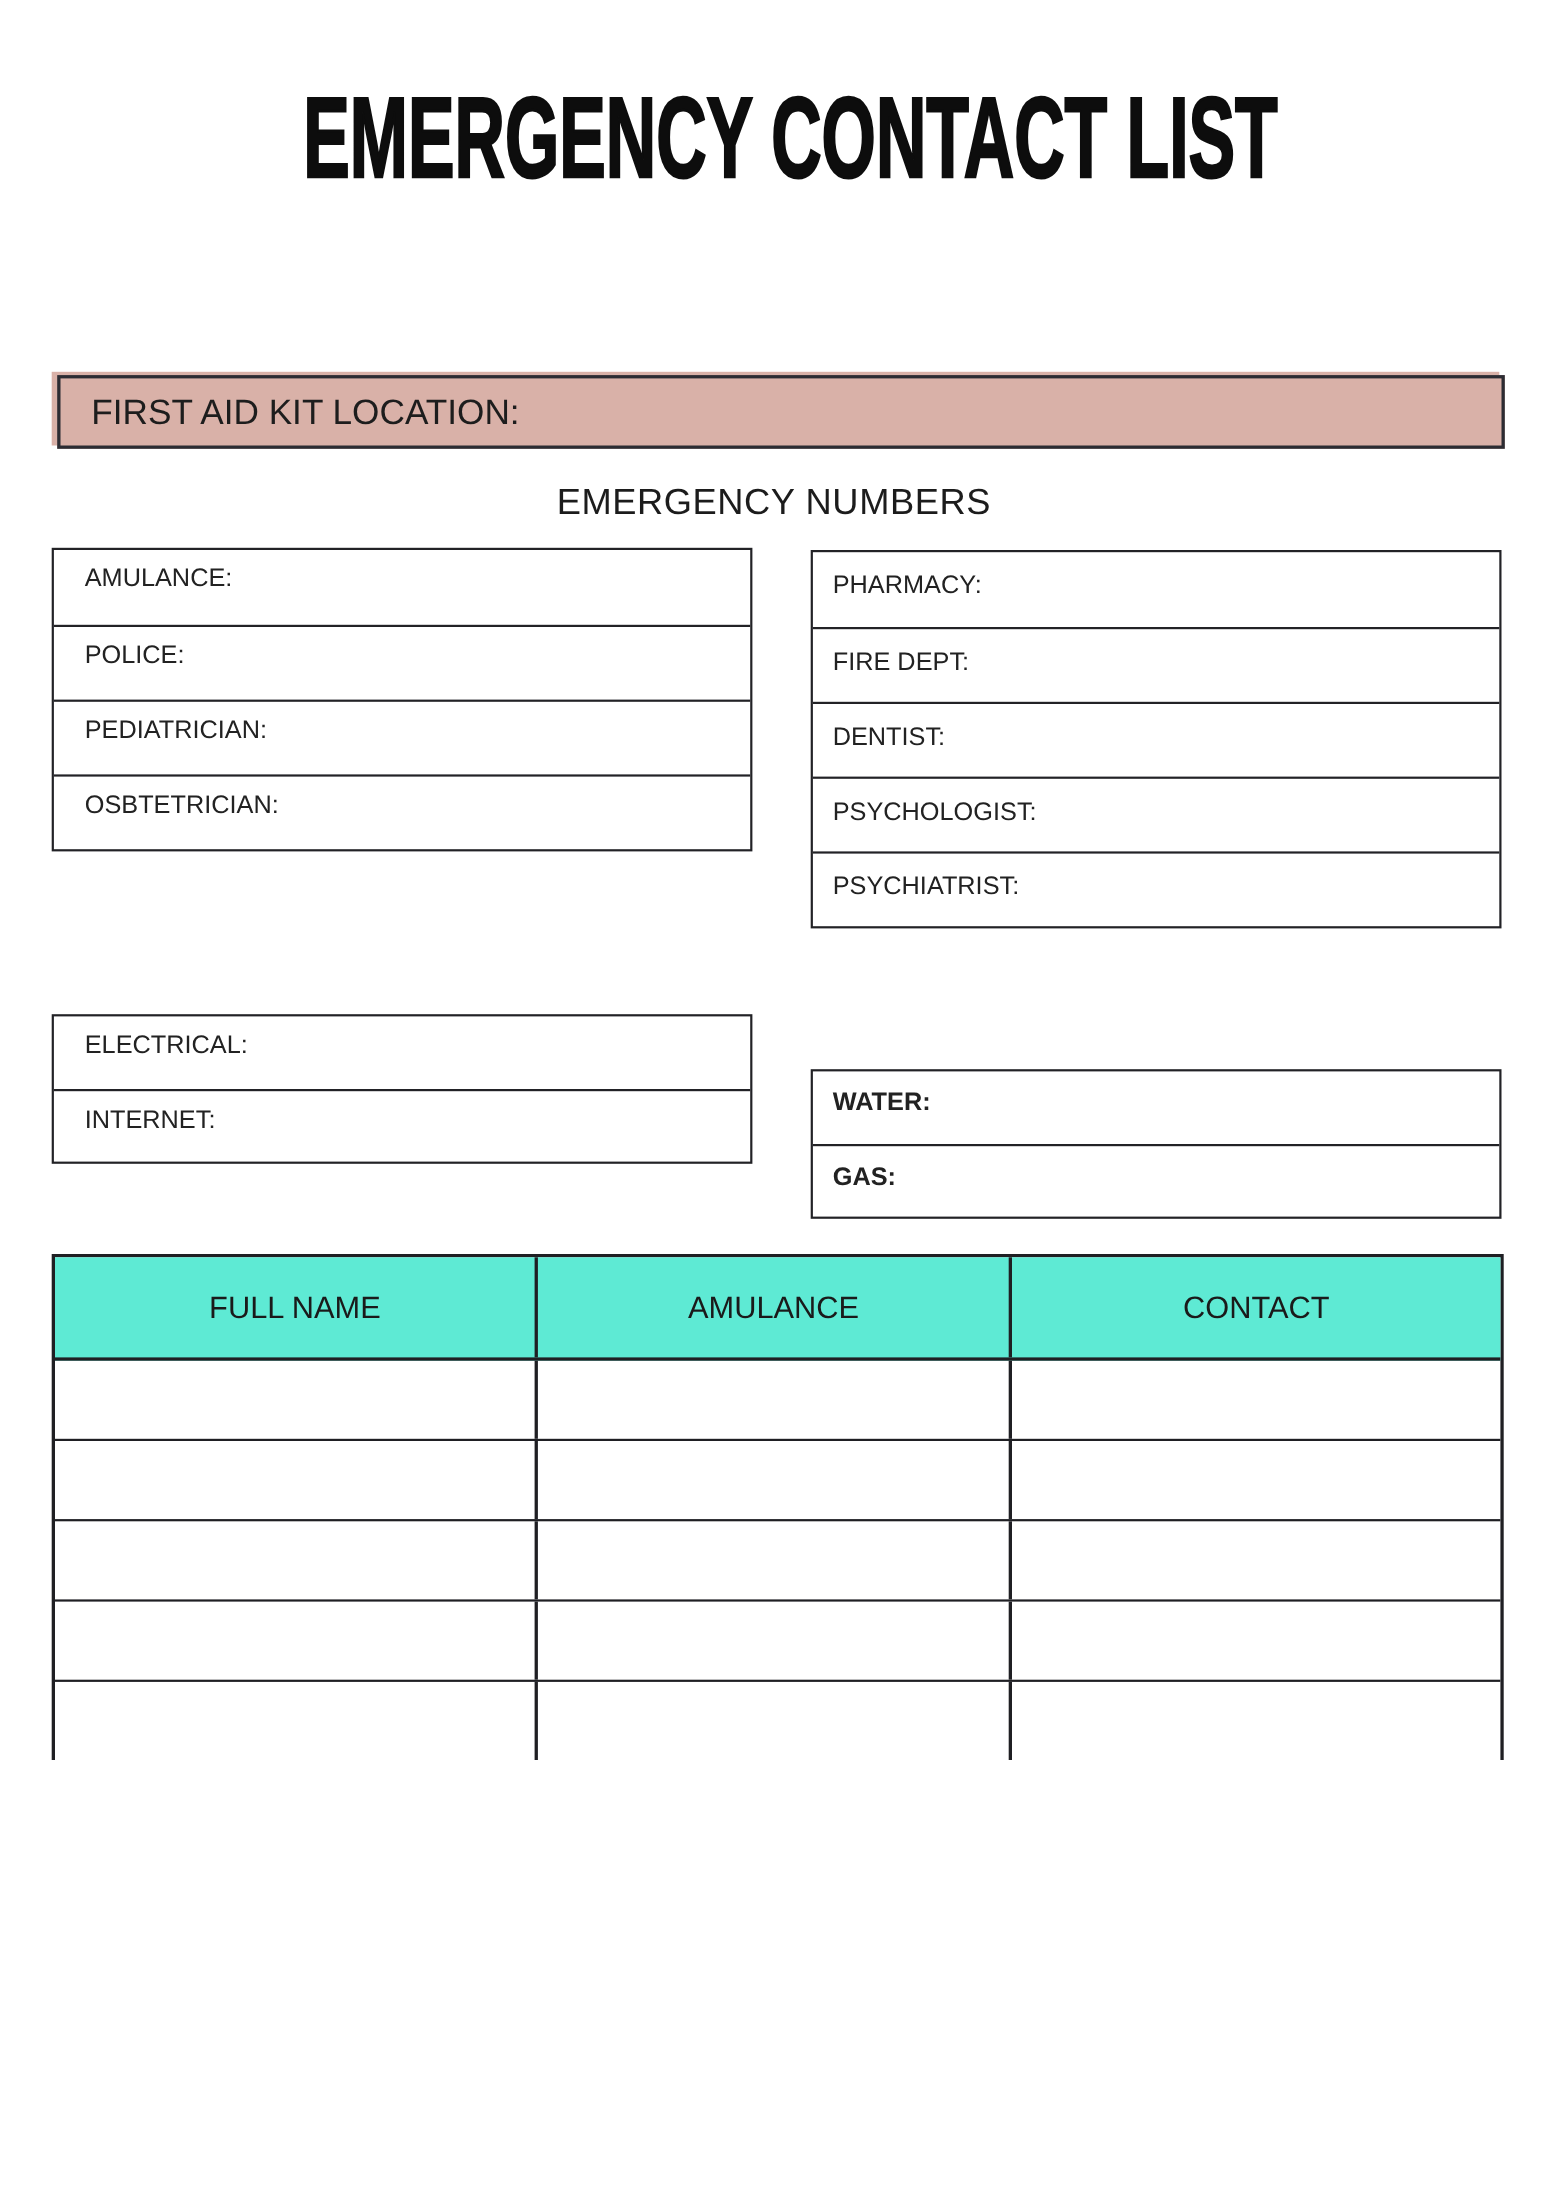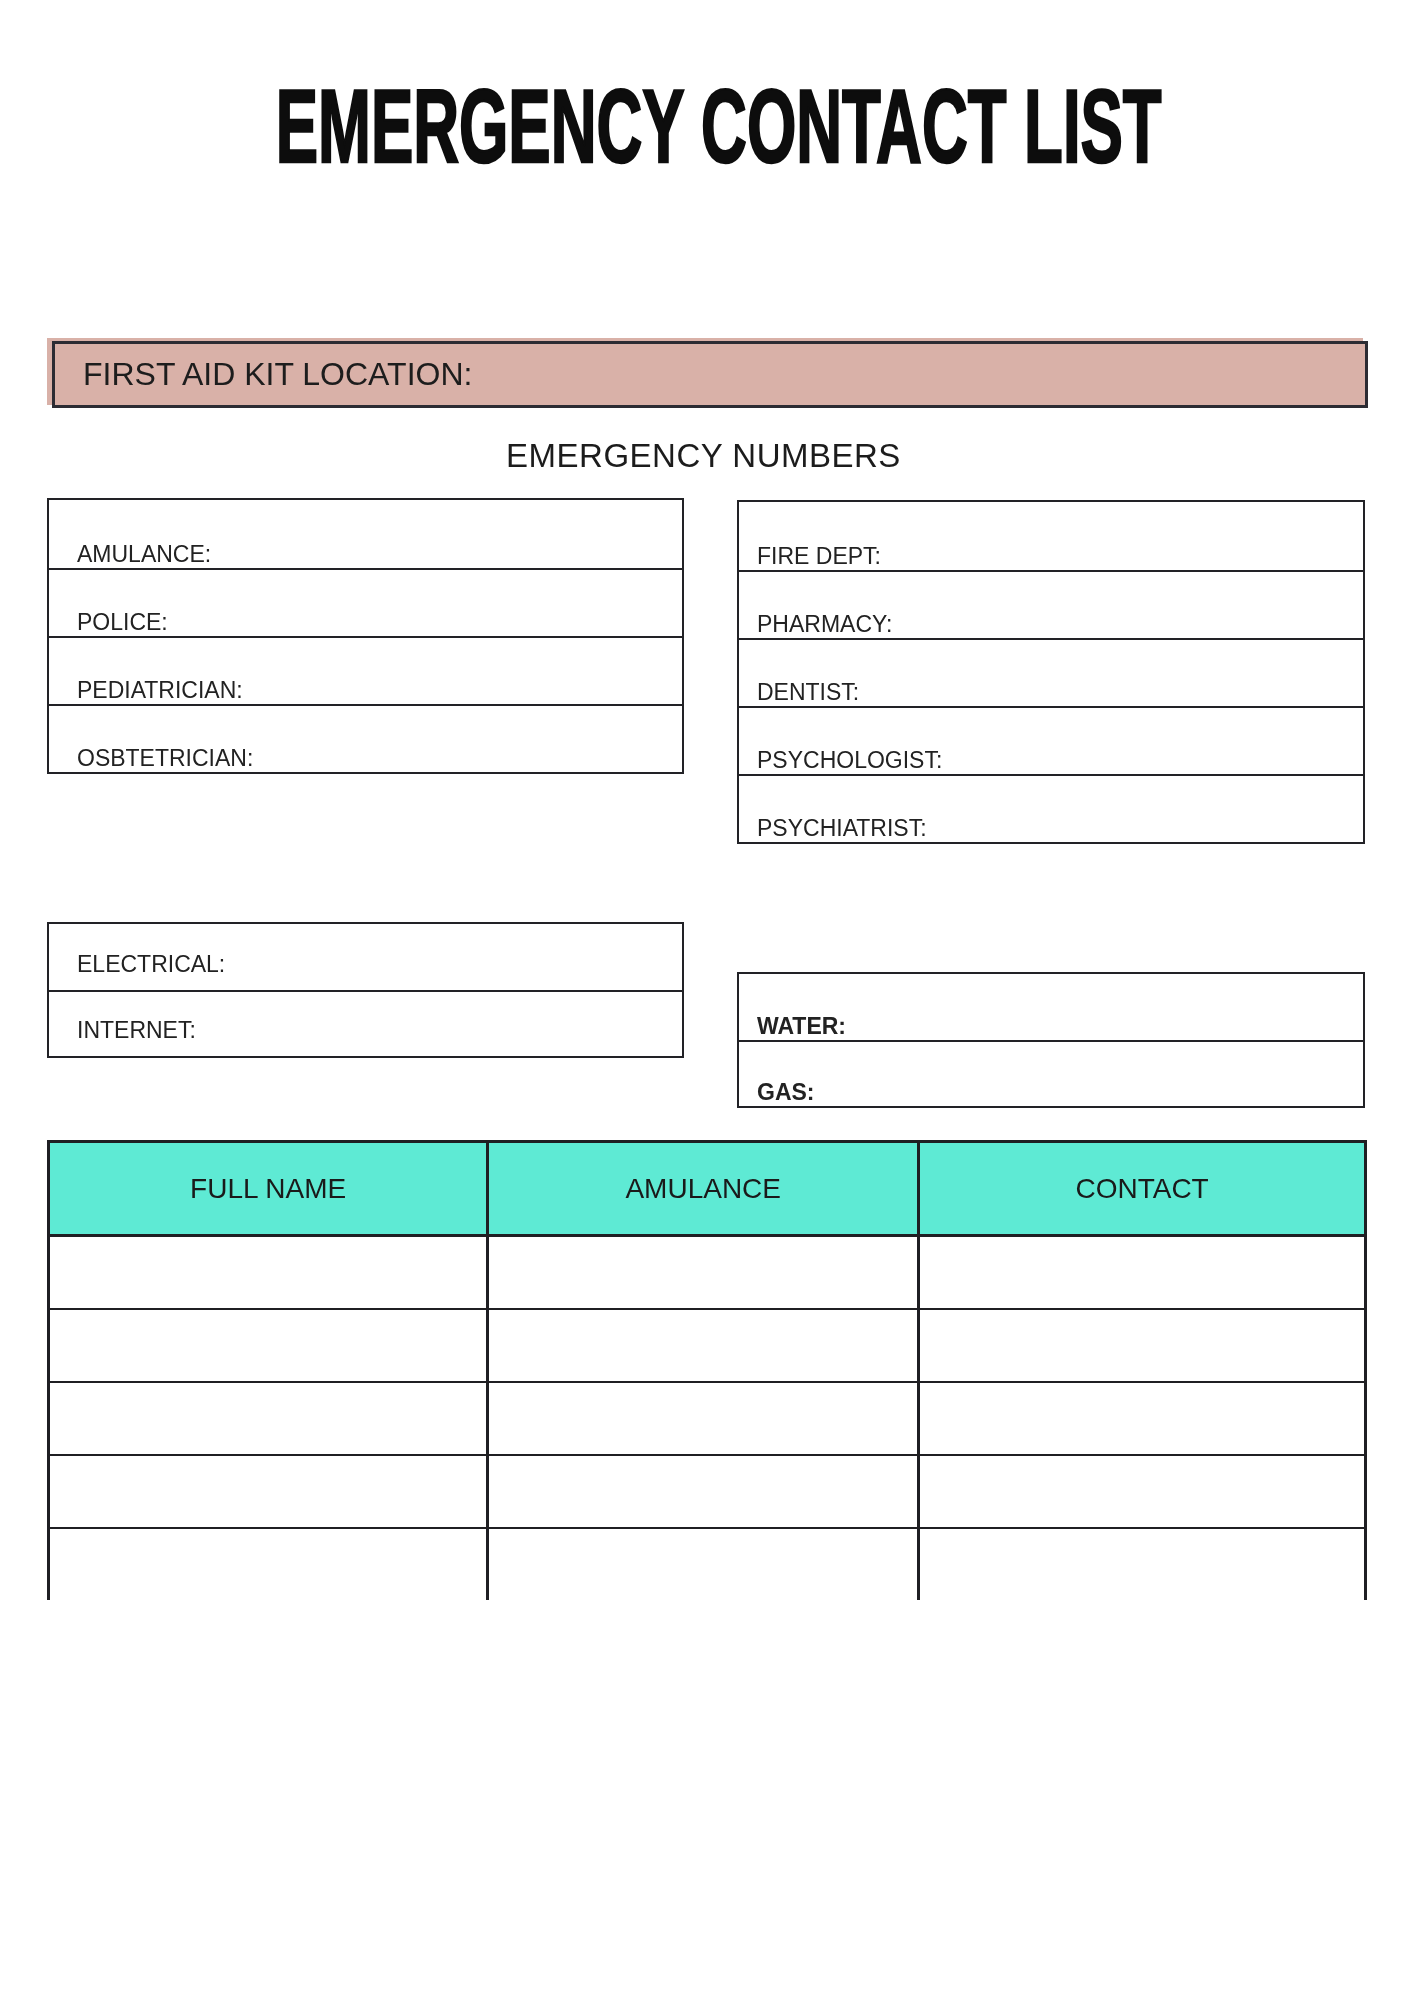--- a/index.html
+++ b/index.html
@@ -77,21 +77,21 @@
   
   .num-group {
     position: absolute;
     border: 2px solid #222226;
     background: #ffffff;
     box-sizing: content-box;
   }
   .num-row {
     box-sizing: border-box;
     display: flex;
-    align-items: flex-end;
+    align-items: flex-start;
   }
   .num-row + .num-row {
     border-top: 2px solid #222226;
   }
   .num-row .row-label {
     font-size: 23px;
     color: #222222;
     white-space: nowrap;
   }
   .num-row .row-fill {
@@ -176,25 +176,25 @@
       <span class="row-fill"></span>
     </div>
     <div class="num-row">
       <span class="row-label">OSBTETRICIAN:</span>
       <span class="row-fill"></span>
     </div>
   </div>
 
   <div class="num-group group-en-right">
     <div class="num-row">
+      <span class="row-label">PHARMACY:</span>
+      <span class="row-fill"></span>
+    </div>
+    <div class="num-row">
       <span class="row-label">FIRE DEPT:</span>
-      <span class="row-fill"></span>
-    </div>
-    <div class="num-row">
-      <span class="row-label">PHARMACY:</span>
       <span class="row-fill"></span>
     </div>
     <div class="num-row">
       <span class="row-label">DENTIST:</span>
       <span class="row-fill"></span>
     </div>
     <div class="num-row">
       <span class="row-label">PSYCHOLOGIST:</span>
       <span class="row-fill"></span>
     </div>

